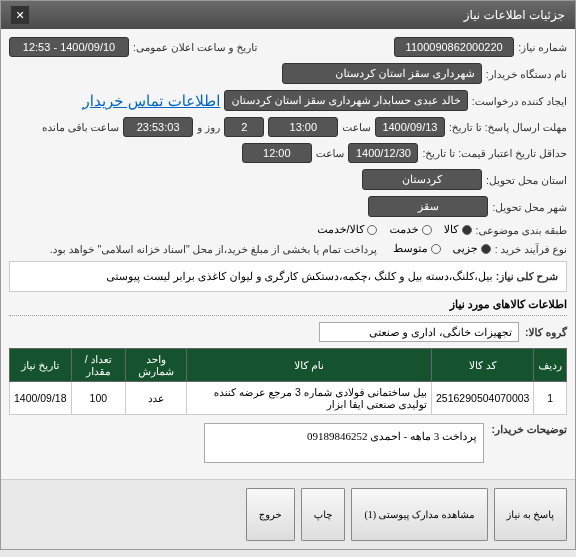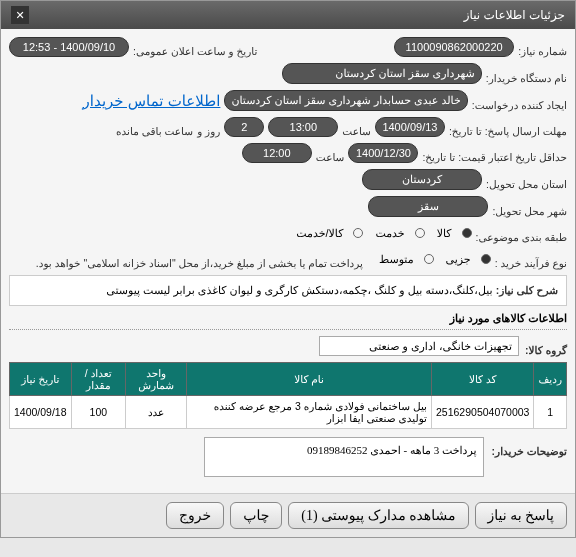--- a/index.html
+++ b/index.html
@@ -47,32 +47,31 @@
       display: flex;
       align-items: center;
       margin-bottom: 6px;
       gap: 4px;
       flex-wrap: nowrap;
     }
     .label {
       color: #333;
       font-size: 10.5px;
       white-space: nowrap;
-      margin-top: 8px;
     }
     .label-bold {
       font-weight: bold;
     }
     .input-box {
       background: #555;
       color: #fff;
       border: 1px solid #333;
       padding: 3px 6px;
       font-size: 11px;
-      border-radius: 10px;
+      border-radius: 3px;
       text-align: center;
     }
     .input-box.wide {
       min-width: 200px;
       text-align: right;
     }
     .input-box.medium {
       min-width: 120px;
     }
     .input-box.small {
@@ -88,21 +87,21 @@
       font-size: 11px;
       min-width: 200px;
     }
     .radio-group {
       display: flex;
       gap: 12px;
       align-items: center;
     }
     .radio-item {
       display: flex;
-      gap: 10px;
+      gap: 3px;
       align-items: center;
     }
     .radio-dot {
       width: 10px;
       height: 10px;
       border-radius: 50%;
       border: 1px solid #666;
       display: inline-block;
     }
     .radio-dot.selected {
@@ -127,21 +126,21 @@
       margin-bottom: 6px;
       font-weight: bold;
     }
     table.data-table {
       width: 100%;
       border-collapse: collapse;
       background: #fff;
       font-size: 10.5px;
     }
     table.data-table th {
-      background: #0f766e;
+      background: #14532d;
       color: #fff;
       padding: 4px;
       border: 1px solid #666;
       font-weight: normal;
     }
     table.data-table td {
       padding: 4px;
       border: 1px solid #ccc;
       text-align: center;
     }
@@ -157,27 +156,27 @@
     }
     .footer-buttons {
       display: flex;
       gap: 6px;
       padding: 8px;
       justify-content: flex-start;
       background: #e8e8e8;
       border-top: 1px solid #ccc;
     }
     .btn {
-      padding: 4px 12px;
+      padding: 20px 12px;
       border: 1px solid #888;
       background: linear-gradient(to bottom, #f8f8f8, #ddd);
-      border-radius: 6px;
+      border-radius: 1px;
       cursor: pointer;
       font-family: Tahoma;
-      font-size: 14px;
+      font-size: 10px;
     }
     .flex-spacer {
       flex: 1;
     }
     .group-row {
       display: flex;
       align-items: center;
       gap: 6px;
       margin: 6px 0;
     }
@@ -218,20 +217,21 @@
       <span class="info-link">اطلاعات تماس خریدار</span>
     </div>
 
     <div class="form-row-multi">
       <span class="label">مهلت ارسال پاسخ: تا تاریخ:</span>
       <span class="input-box small">1400/09/13</span>
       <span class="label">ساعت</span>
       <span class="input-box small">13:00</span>
       <span class="input-box tiny">2</span>
       <span class="label">روز و</span>
+      <span class="input-box small">23:53:03</span>
       <span class="label">ساعت باقی مانده</span>
     </div>
 
     <div class="form-row-multi">
       <span class="label">حداقل تاریخ اعتبار قیمت: تا تاریخ:</span>
       <span class="input-box small">1400/12/30</span>
       <span class="label">ساعت</span>
       <span class="input-box small">12:00</span>
     </div>
 

